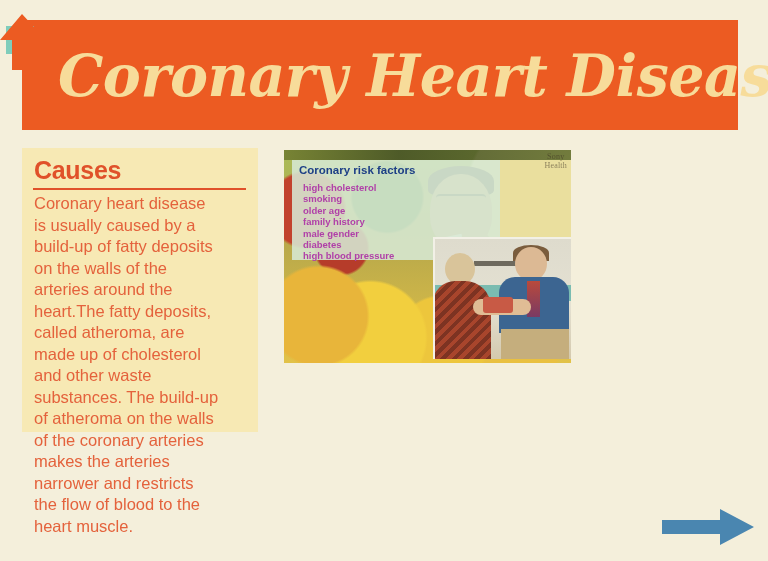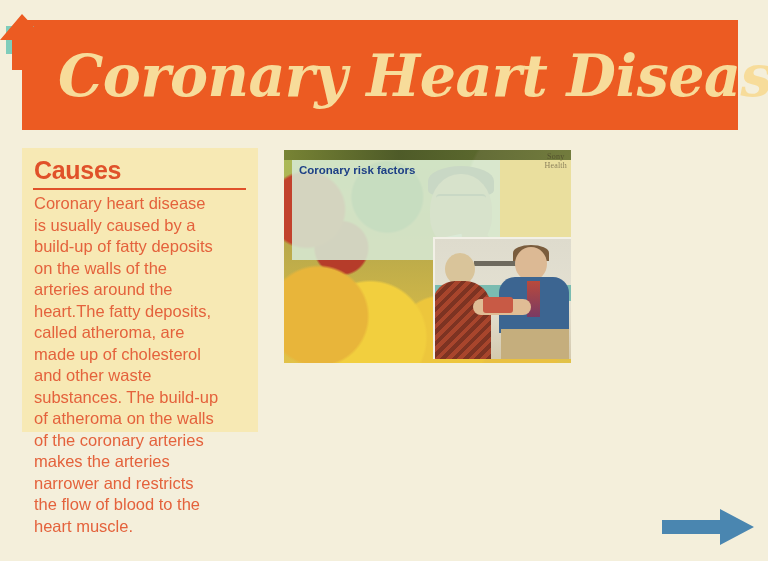--- a/index.html
+++ b/index.html
@@ -368,20 +368,29 @@
     <div class="smoker">
       <div class="hair"></div>
       <div class="head"></div>
       <div class="glasses"></div>
       <div class="hand"></div>
       <div class="cig"></div>
     </div>
 
     <div class="risk-card">
       <div class="risk-title">Coronary risk factors</div>
+      <ul class="risk-list">
+        <li>high cholesterol</li>
+        <li>smoking</li>
+        <li>older age</li>
+        <li>family history</li>
+        <li>male gender</li>
+        <li>diabetes</li>
+        <li>high blood pressure</li>
+      </ul>
     </div>
 
     <div class="inset-photo">
       <div class="inset-wall"></div>
       <div class="inset-teal"></div>
       <div class="inset-shelf"></div>
       <div class="patient">
         <div class="p-head"></div>
         <div class="p-body"></div>
       </div>

